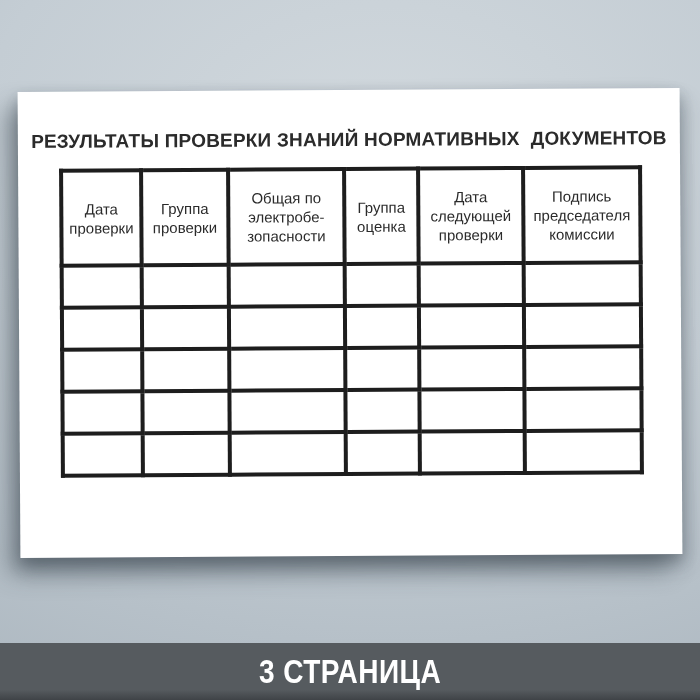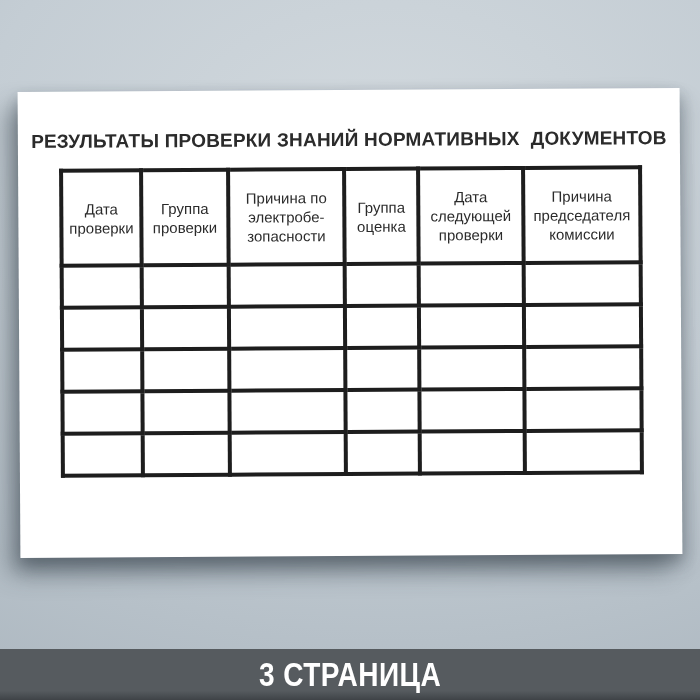--- a/index.html
+++ b/index.html
@@ -72,21 +72,21 @@
     color: var(--text);
     white-space: pre-line;
     padding: 2px 3px;
   }
   .results-table td { height: 42px; }
   .footer-banner {
     position: absolute;
     left: 0;
     bottom: 0;
     width: 700px;
-    height: 51px;
+    height: 57px;
     background: linear-gradient(to bottom,
                 var(--banner_background) 0%,
                 var(--banner_background) 82%,
                 var(--banner_background_dark) 100%);
     display: flex;
     align-items: center;
     justify-content: center;
   }
   .footer-banner .page-label {
     color: var(--banner_text);
@@ -111,29 +111,29 @@
       <col style="width:74px">
         <col style="width:105px">
         <col style="width:117px">
     </colgroup>
     <thead>
       <tr>
         <th>Дата
 проверки</th>
         <th>Группа
 проверки</th>
-        <th>Причина по
+        <th>Общая по
 электробе-
 зопасности</th>
         <th>Группа
 оценка</th>
         <th>Дата
 следующей
 проверки</th>
-        <th>Причина
+        <th>Подпись
 председателя
 комиссии</th>
       </tr>
     </thead>
     <tbody>
         <tr>
           <td></td>
           <td></td>
           <td></td>
           <td></td>

